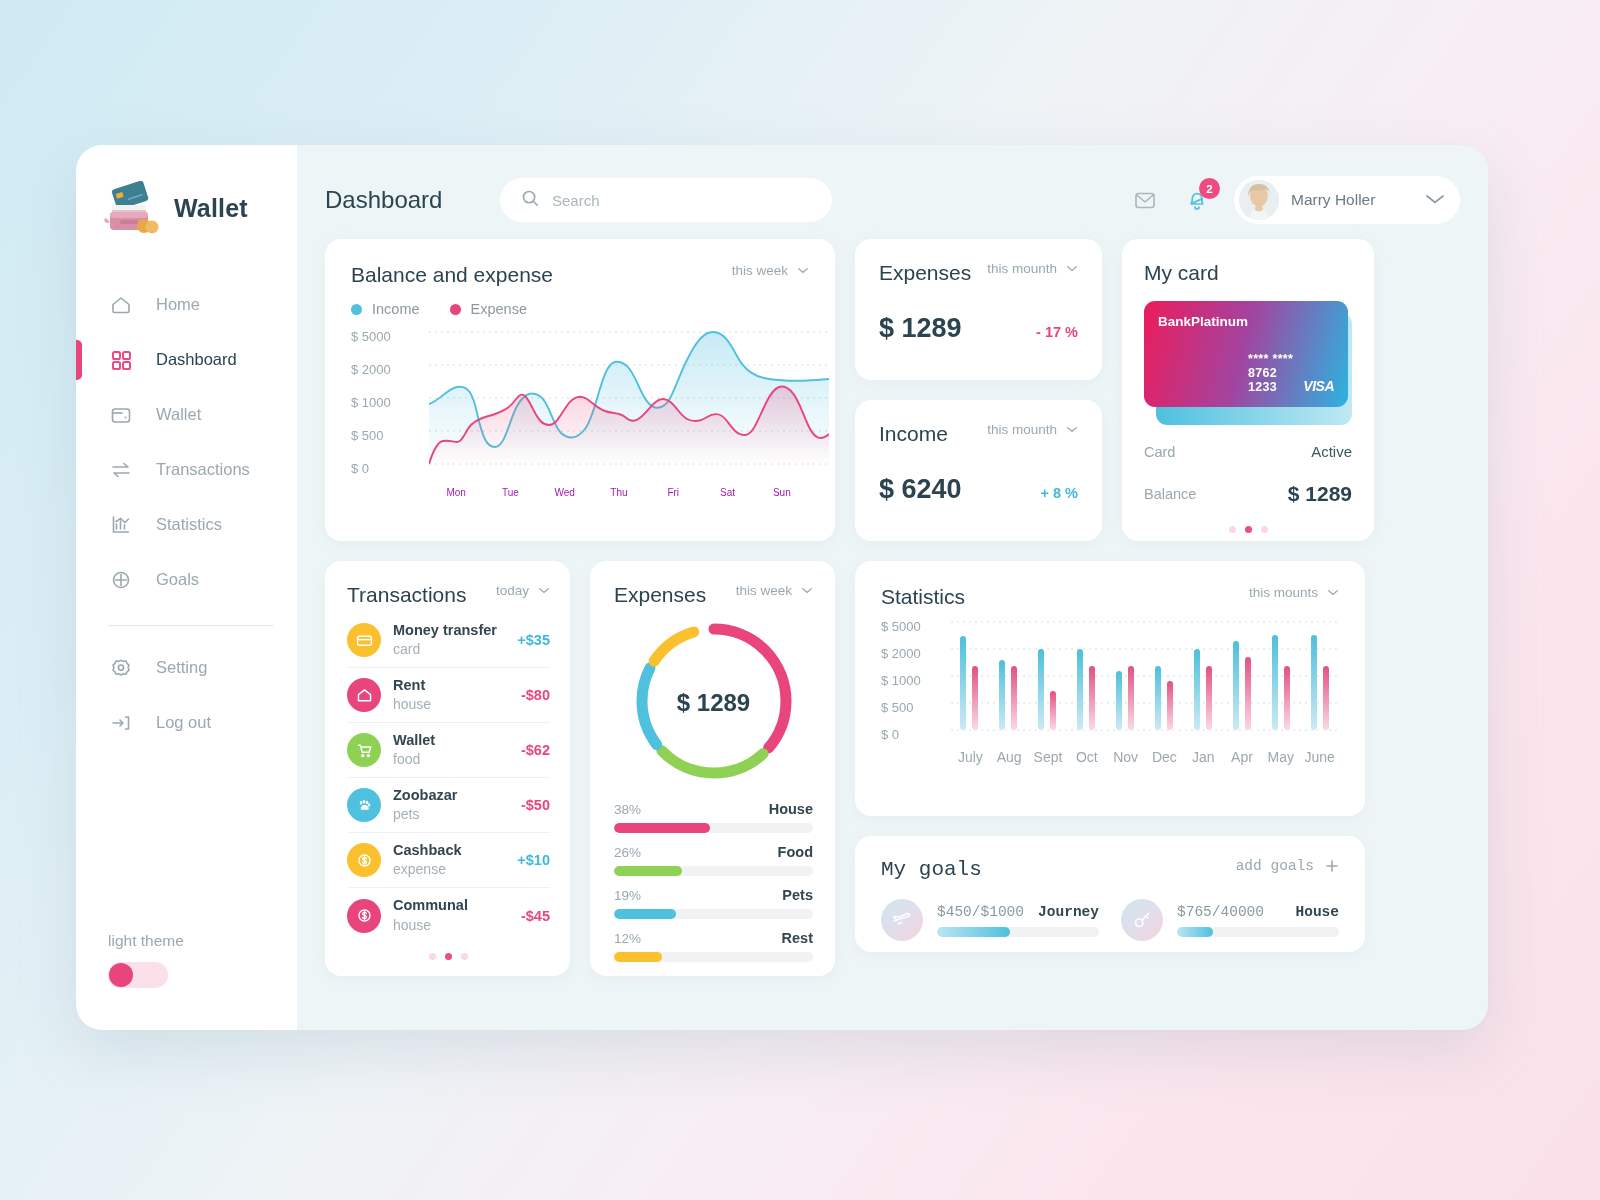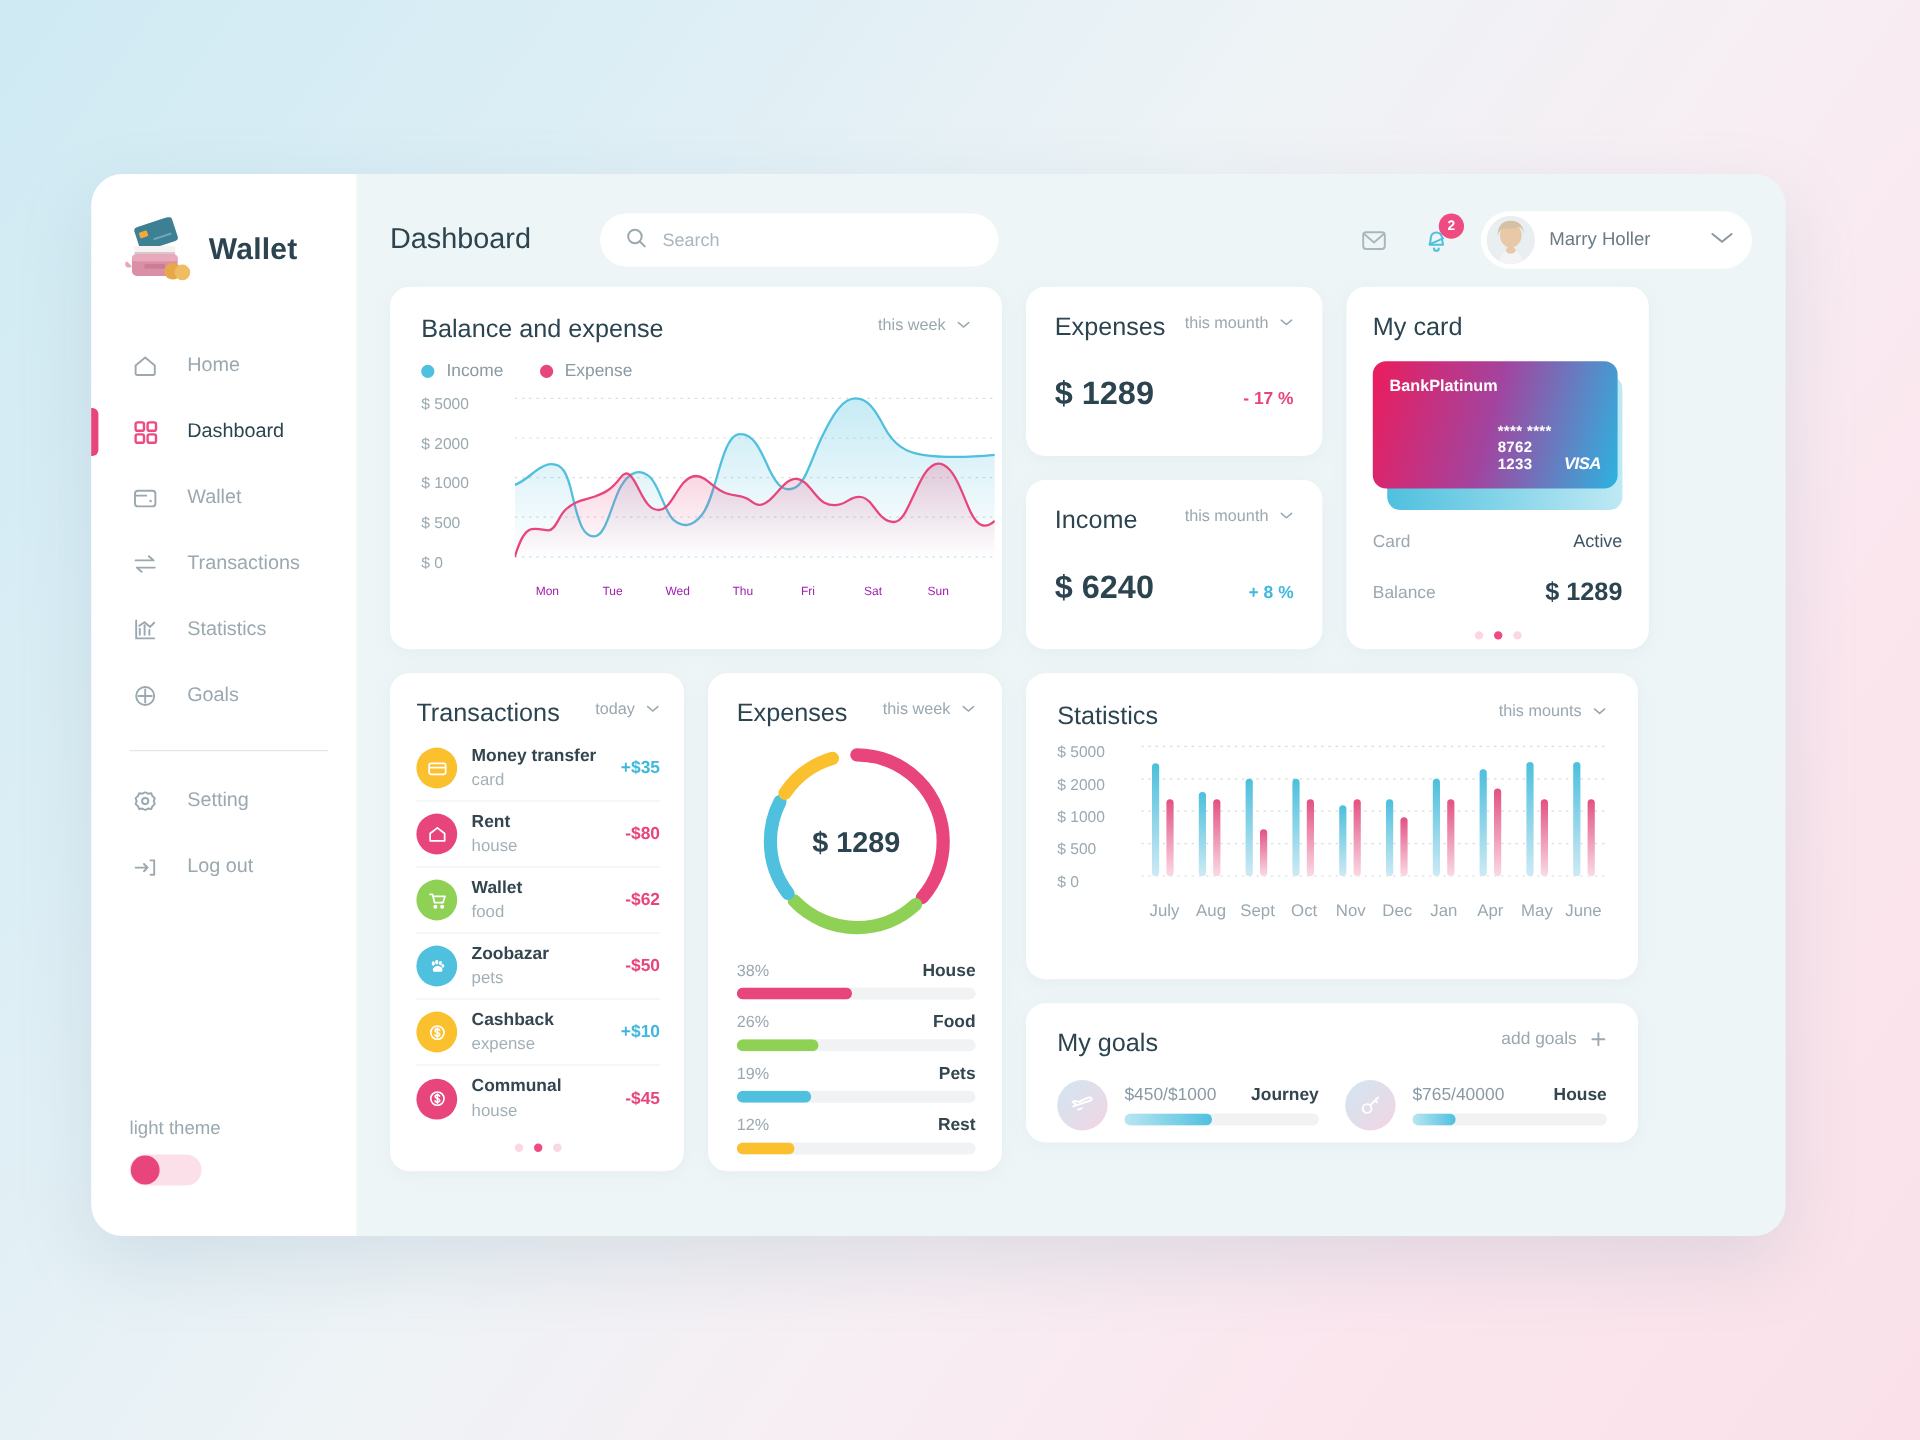--- a/index.html
+++ b/index.html
@@ -150,21 +150,21 @@
 
   
   .stats-card { padding: 24px 26px 16px 26px; height: 255px; }
   .bars-wrap { position: relative; margin-top: 10px; }
   .bar-yaxis { position: absolute; left: 0; top: 0; width: 62px; }
   .bar-ytick { font-size: 13px; color: #9aa8b0; height: 27px; }
   .bars-x { display: flex; margin-left: 70px; margin-top: 6px; }
   .bars-xtick { flex: 1; text-align: center; font-size: 14px; color: #9aa8b0; }
 
   
-  .goals-card { padding: 22px 26px 40px 26px; height: 116px; }
+  .goals-card { padding: 22px 26px 40px 26px; height: 116px; font-family: Liberation Mono, monospace; }
   .goals-row { display: flex; gap: 22px; margin-top: 18px; }
   .goal { display: flex; align-items: center; gap: 14px; flex: 1; }
   .goal-ico { width: 42px; height: 42px; border-radius: 50%; flex: 0 0 42px; background: linear-gradient(135deg,#cfe7f2,#f4d4e2); display: flex; align-items: center; justify-content: center; }
   .goal-body { flex: 1; }
   .goal-top { display: flex; align-items: baseline; }
   .goal-amt { font-size: 14.5px; color: #8a99a2; }
   .goal-name { margin-left: auto; font-size: 14.5px; font-weight: bold; color: #33454f; }
   .goal-track { height: 10px; border-radius: 5px; background: #f0f2f3; margin-top: 7px; overflow: hidden; }
   .goal-fill { height: 100%; border-radius: 5px; background: linear-gradient(90deg,#b9e6f2,#4fc0de); }
   .addgoals { margin-left: auto; display: flex; align-items: center; gap: 11px; font-size: 14.5px; color: #9aa8b0; cursor: pointer; }

